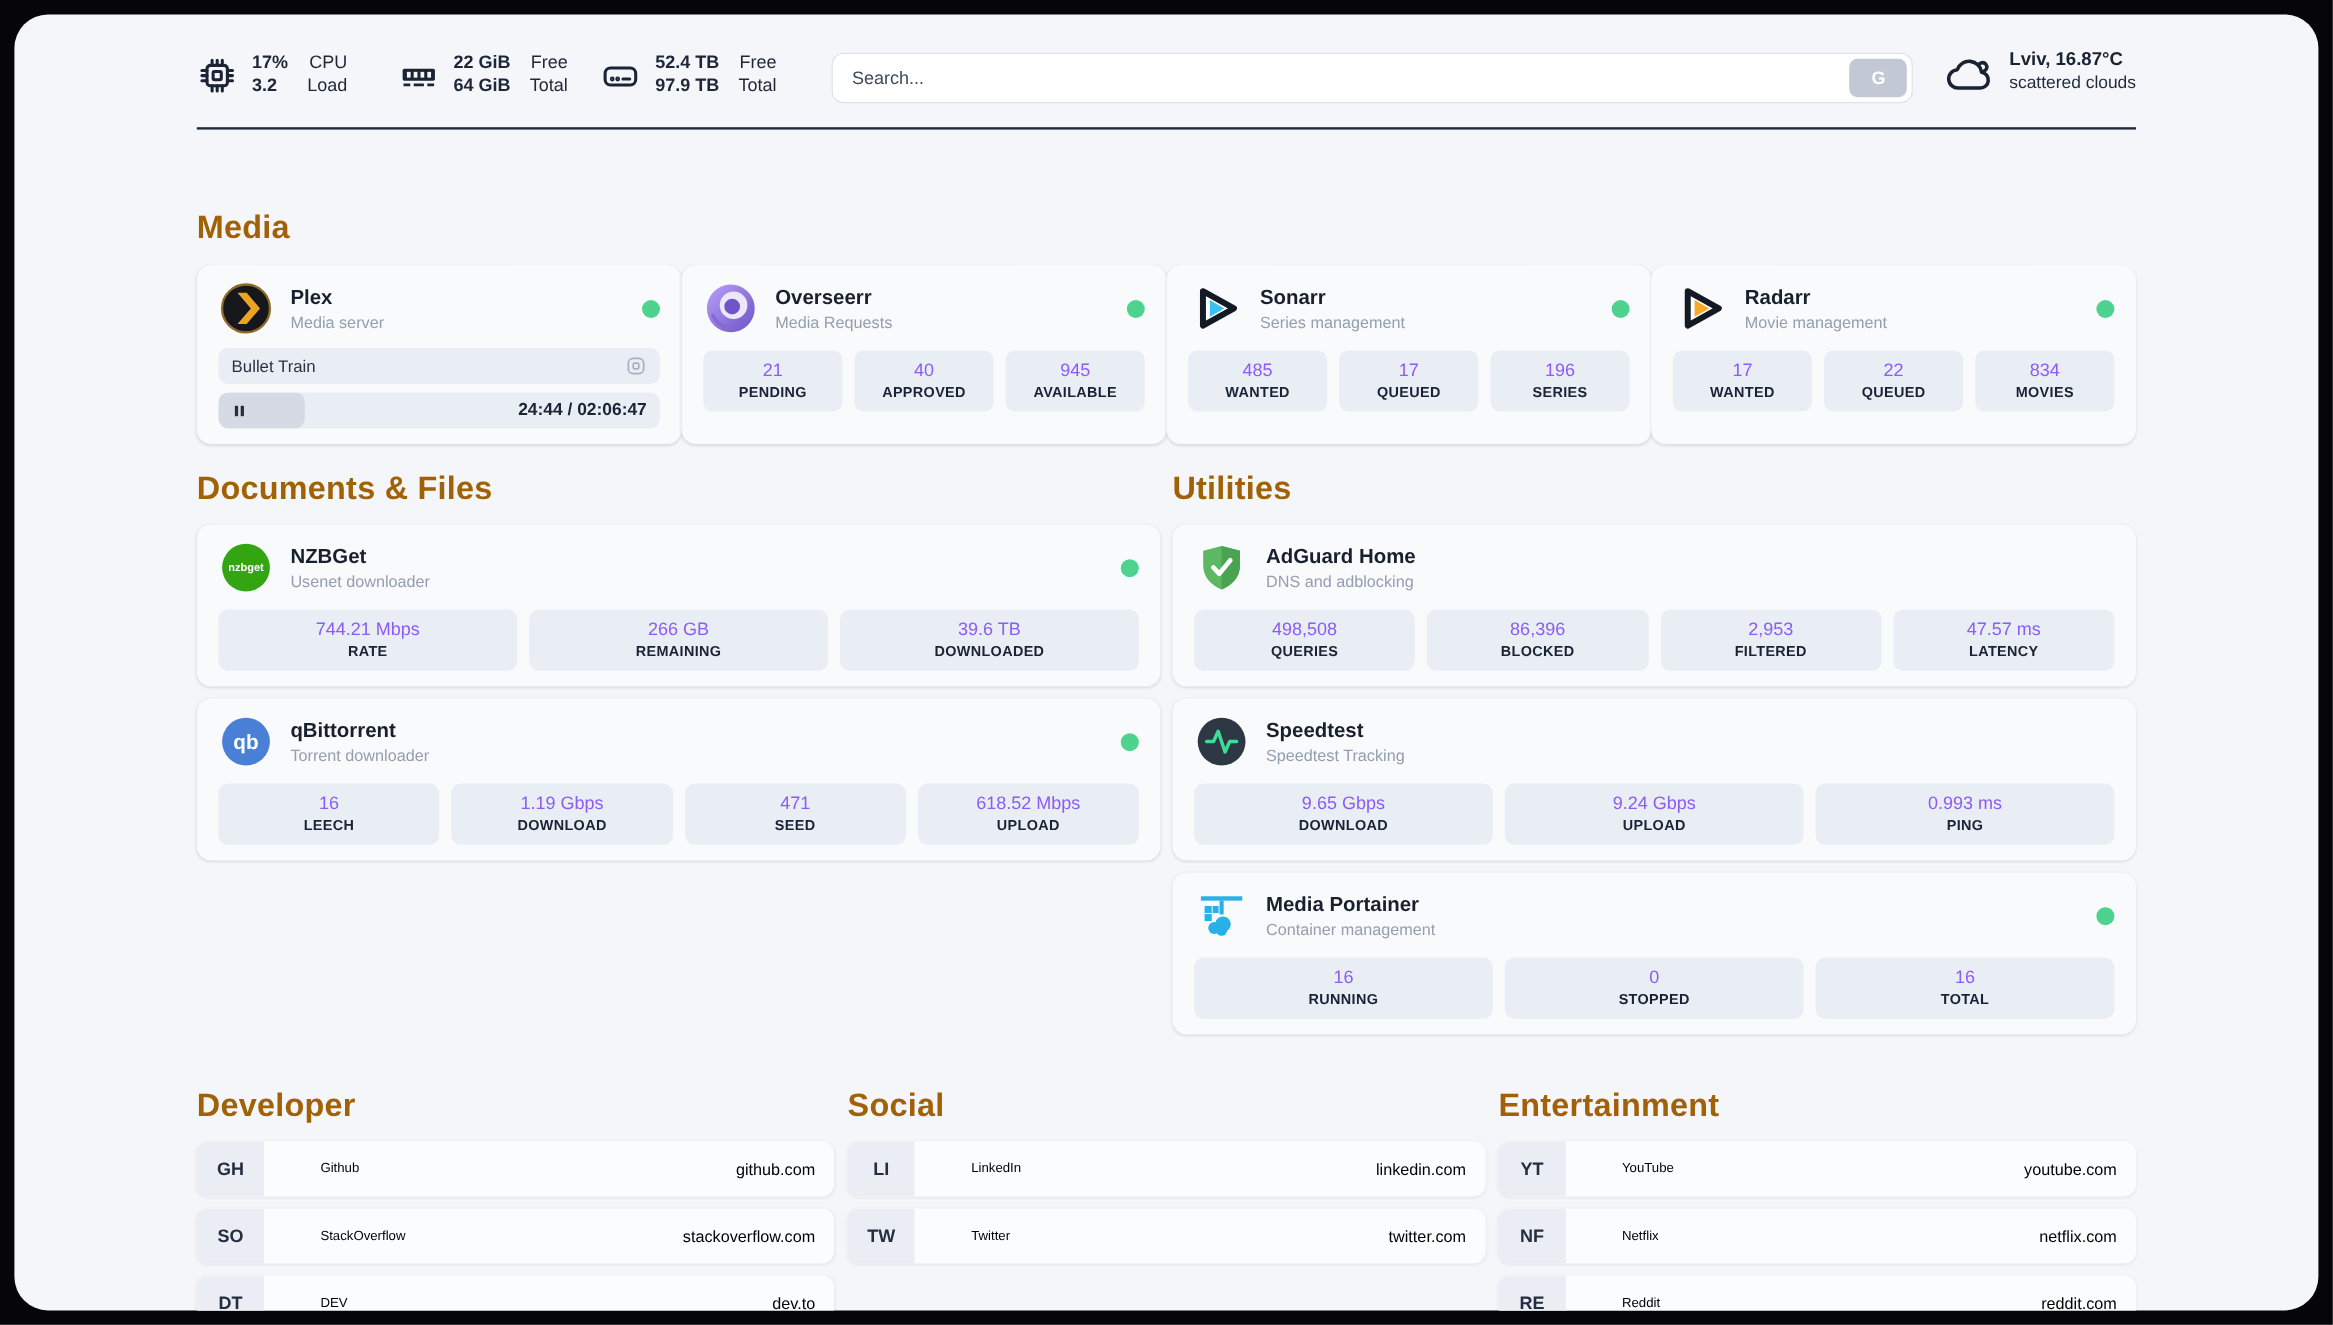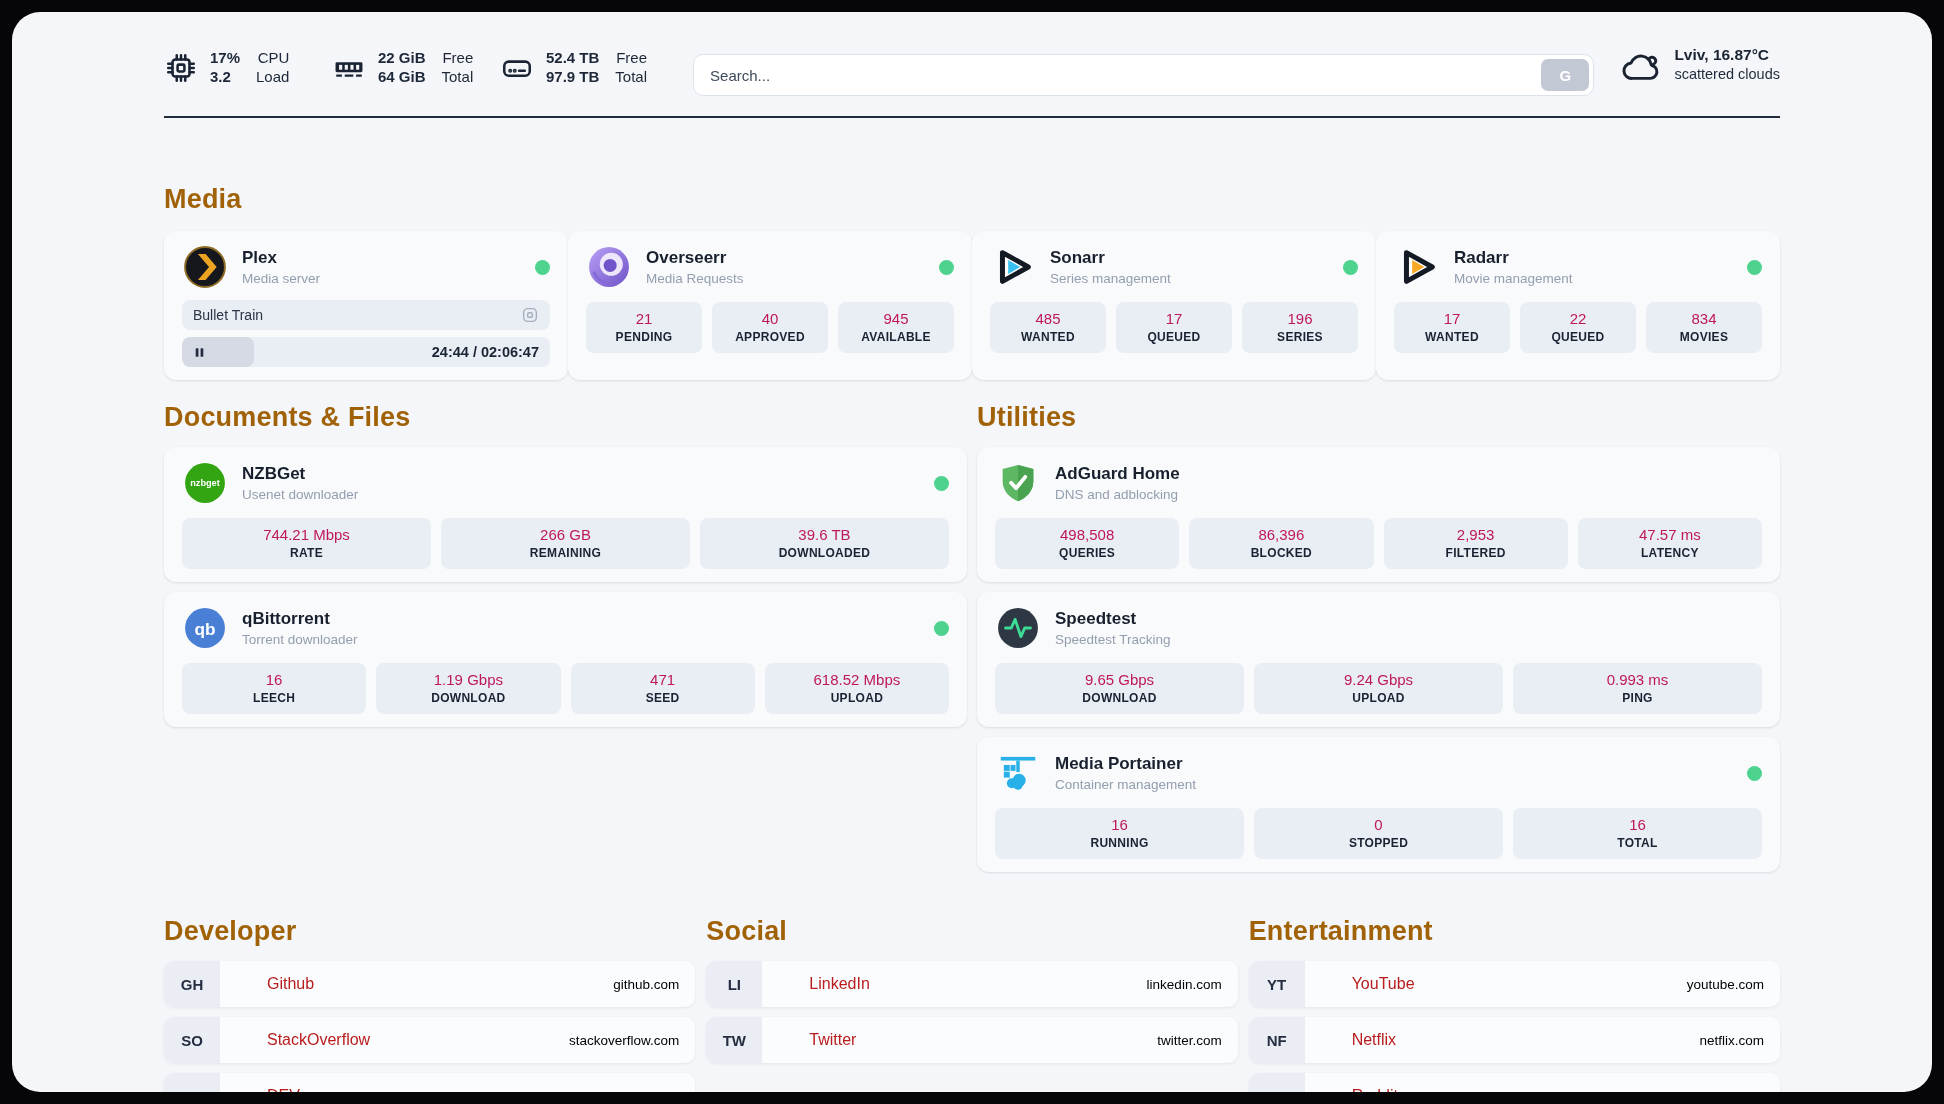--- a/index.html
+++ b/index.html
@@ -19,21 +19,21 @@
   .metric-icon { width:34px; height:34px; margin-right:12px; margin-top:3px; flex:none; }
   .metric-icon svg { width:100%; height:100%; }
   .metric-body { display:flex; flex-direction:row; min-width:98px; }
   .metric-cols { display:flex; justify-content:space-between; gap:16px; }
   .mcol { display:flex; flex-direction:column; line-height:1.3; font-size:15px; color:#1d2738; }
   .mcol.vals { font-weight:600; }
   .mcol.labels { font-weight:500; text-align:right; }
   .metric-bar { margin-top:6px; height:5px; border-radius:3px; background:#c7cdd7; position:relative; overflow:hidden; }
   .metric-bar-fill { position:absolute; left:0; top:0; bottom:0; background:#2b3548; border-radius:3px; }
 
-  .search-wrap { flex:1; margin:16px 26px 0 22px; position:relative; }
+  .search-wrap { flex:1; margin:6px 26px 0 22px; position:relative; }
   .search-input {
     width:100%; height:42px; box-sizing:border-box; border:1px solid #dde3eb; border-radius:10px;
     background:#fff; padding:0 64px 0 16px; font-size:15px; color:#27303f; outline:none;
     font-family:"Liberation Sans", sans-serif;
   }
   .search-input::placeholder { color:#3f4a5a; opacity:1; }
   .search-btn {
     position:absolute; right:5px; top:5px; width:48px; height:32px; background:#c3c9d4;
     border:none; border-radius:7px; color:#fff; font-size:15px; font-weight:600; cursor:pointer;
     font-family:"Liberation Sans", sans-serif;
@@ -63,21 +63,21 @@
   }
   .card-head { display:flex; align-items:center; }
   .app-icon { width:46px; height:46px; margin-right:14px; flex:none; }
   .app-icon svg { width:100%; height:100%; }
   .app-title { font-size:17px; font-weight:600; color:#18202e; line-height:1.2; }
   .app-sub { font-size:13.5px; color:#939eae; margin-top:3px; }
   .status-dot { width:15px; height:15px; border-radius:50%; margin-left:auto; flex:none; }
 
   .stats { display:flex; gap:10px; margin-top:12px; }
   .stat { flex:1; background:#e9edf4; border-radius:8px; padding:8px 6px 9px; text-align:center; }
-  .stat-value { font-size:15px; color:#be185d; }
+  .stat-value { font-size:15px; color:#8b5cf6; }
   .stat-label { font-size:12px; font-weight:700; color:#1a2333; margin-top:3px; letter-spacing:.3px; }
 
   
   .plex-row {
     margin-top:10px; background:#e9edf4; border-radius:8px; height:30px;
     display:flex; align-items:center; padding:0 11px; font-size:14px; color:#2a3444;
   }
   .plex-cast { margin-left:auto; width:18px; height:18px; }
   .plex-progress { margin-top:7px; position:relative; overflow:hidden; }
   .plex-progress-fill { position:absolute; left:0; top:0; bottom:0; background:#d5dae4; border-radius:8px; }
@@ -86,21 +86,21 @@
 
   
   .link-row {
     background:#fbfcfe; border-radius:10px; height:46px; display:flex; align-items:center;
     box-shadow:0 1px 3px rgba(16,24,40,.07); overflow:hidden; cursor:pointer;gap:30px;
   }
   .link-badge {
     width:56px; align-self:stretch; background:#eaeef4; display:flex; align-items:center;
     justify-content:center; font-size:15px; font-weight:600; color:#242e40; flex:none;
   }
-  .link-name { font-size:16px; font-weight:500; color:#b91c1c; margin-left:17px; }
+  .link-name { font-size:11px; font-weight:500; color:#000000; margin-left:17px; }
   .link-url { margin-left:auto; font-size:13.5px; color:#000000; padding-right:16px; }
 </style>
 </head>
 <body>
 
 <div class="screen">
   <div class="content">
 
     <div class="header">
 

